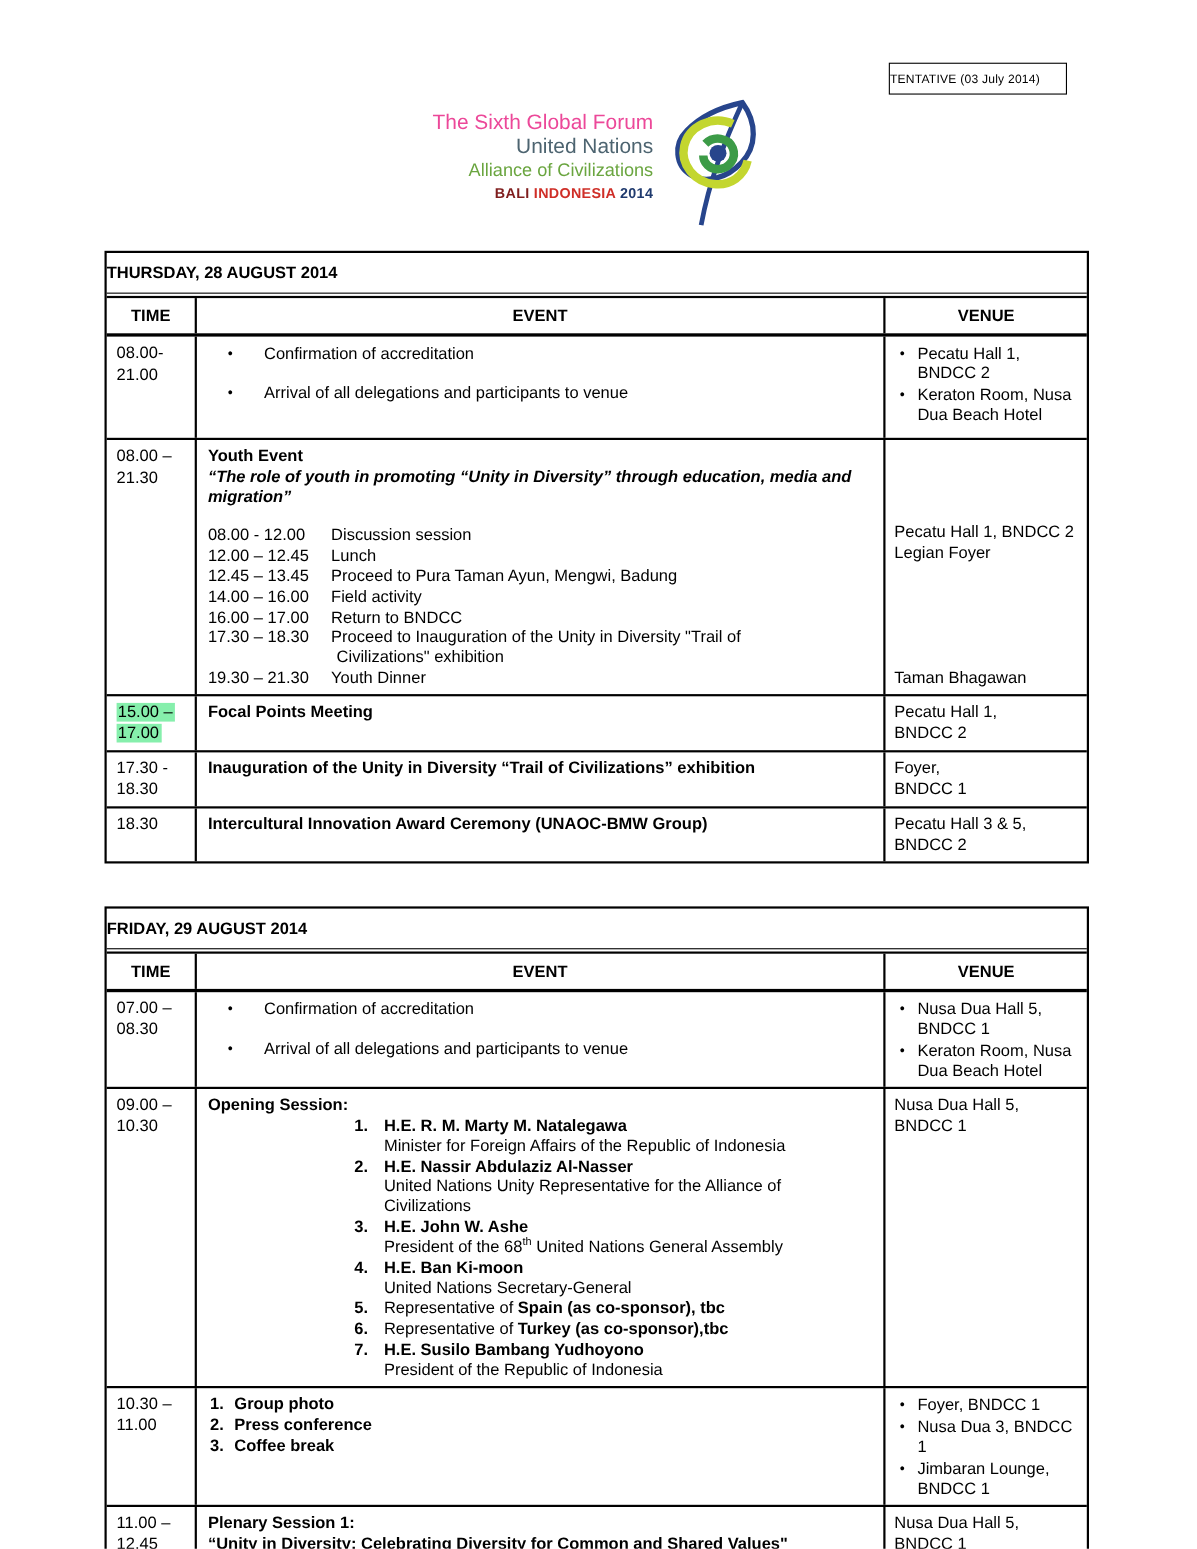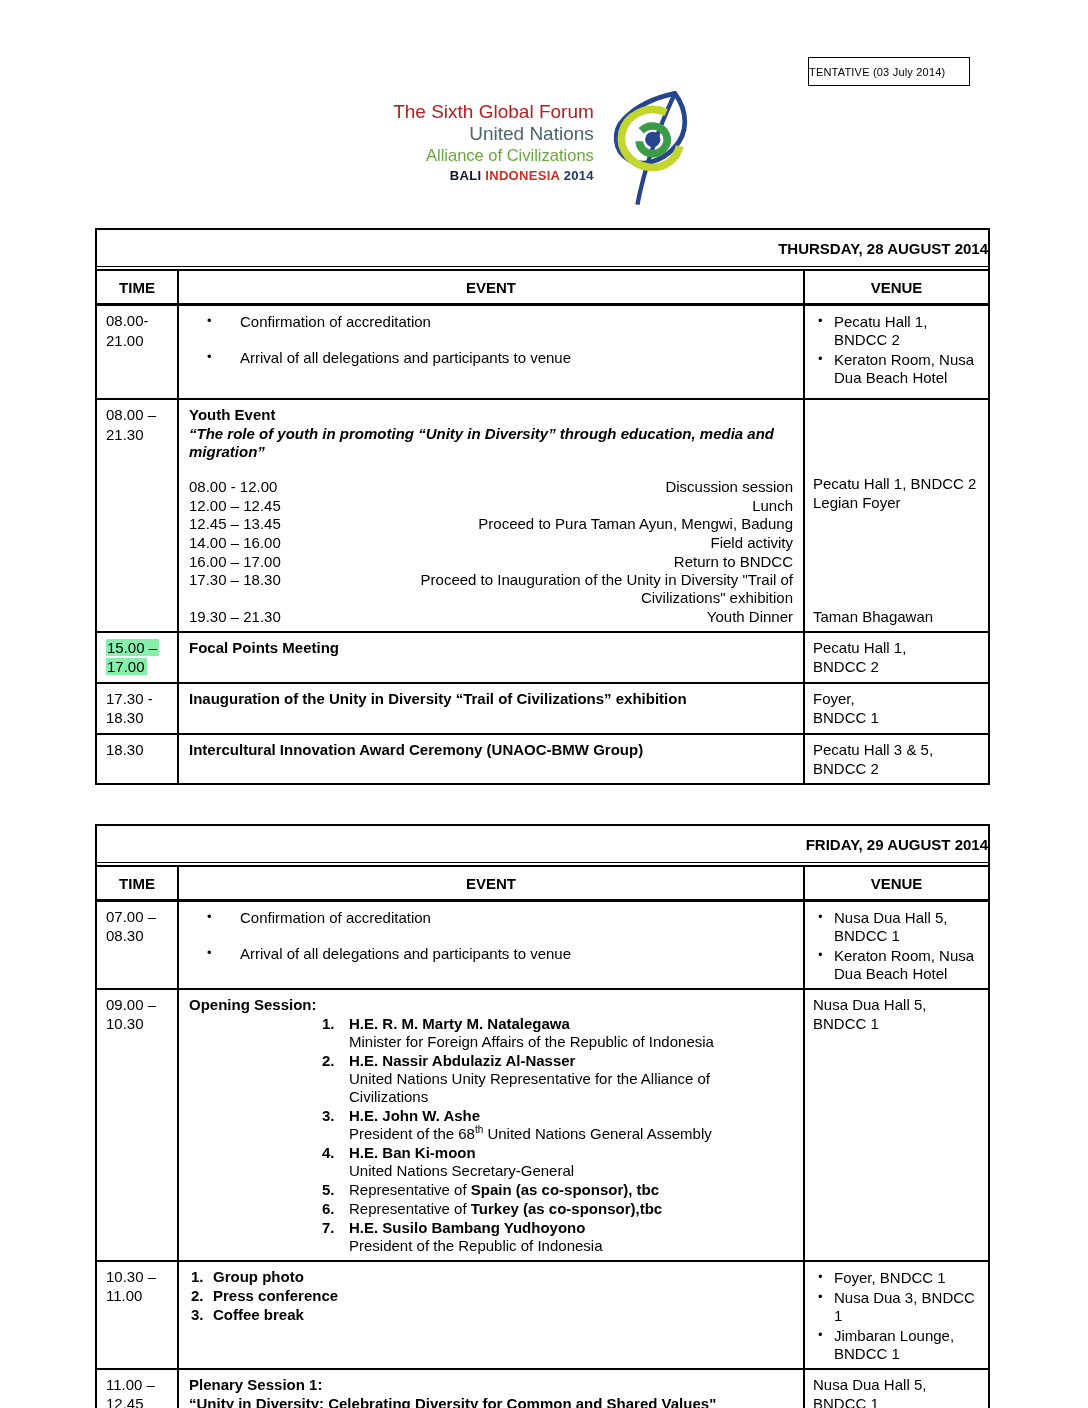--- a/index.html
+++ b/index.html
@@ -18,21 +18,21 @@
   .logo-block { position:absolute; top:90px; left:0; right:0; display:flex; justify-content:center; align-items:center; }
   .logo-text { text-align:right; margin-right:5px; padding-bottom:14px; }
   .lt-main { font-size:19px; line-height:1.15; }
   .lt-alliance { font-size:16.5px; line-height:1.25; }
   .lt-bali { font-size:13px; font-weight:bold; margin-top:3px; letter-spacing:.3px; }
   .logo-mark { width:96px; height:118px; }
   
   .tables-wrap { position:absolute; top:228px; left:95px; width:895px; }
   .sched-table { border:2px solid #000; width:100%; }
   .sched-table + .sched-table { margin-top:39px; }
-  .t-title { text-align:right; font-weight:bold; font-size:15px; padding:10px 0 9px; border-bottom:1px solid #000; }
+  .t-title { text-align:left; font-weight:bold; font-size:15px; padding:10px 0 9px; border-bottom:1px solid #000; }
   .t-header { display:flex; border-top:2px solid #000; border-bottom:3px solid #000; margin-top:2px; }
   .hcell { font-weight:bold; font-size:15px; text-align:center; padding:8px 0 7px; }
   .hc-time  { width:82px;  border-right:2px solid #000; }
   .hc-event { flex:1;      border-right:2px solid #000; }
   .hc-venue { width:183px; }
   .t-row { display:flex; }
   .t-row + .t-row { border-top:2px solid #000; }
   .cell-time  { width:82px; border-right:2px solid #000; padding:5px 3px 5px 9px; font-size:15px; line-height:1.3; }
   .cell-event { flex:1; border-right:2px solid #000; padding:5px 10px 5px 10px; font-size:15px; line-height:1.2; }
   .cell-venue { width:183px; padding:5px 5px 5px 8px; font-size:15px; line-height:1.2; display:flex; flex-direction:column; }
@@ -40,21 +40,21 @@
   
   .blank { height:16px; }
   .sb { font-weight:bold; }
   .si { font-style:italic; }
   .sup { font-size:10px; vertical-align:super; line-height:0; }
   .ev-line { margin-top:1px; }
   .ev-bullet { display:flex; margin:2px 0 0 18px; }
   .ev-bullet .dot { width:33px; flex:none; font-size:13px; }
   .ev-sched { display:flex; line-height:1.18; margin-top:1px; }
   .ev-sched .s-time { width:112px; flex:none; }
-  .ev-sched .s-desc { flex:1;text-align:right; }
+  .ev-sched .s-desc { flex:1; }
   .ev-sched .s-desc .cont { padding-left:5px; }
   .ev-num { display:flex; line-height:1.2; margin-top:1px; }
   .ev-num .n-num { width:27px; flex:none; font-weight:bold; }
   .ev-num.deep { padding-left:133px; }
   .ev-num.shallow { padding-left:2px; }
   .ev-num.shallow .n-num { width:22px; }
   .ev-sub { line-height:1.2; }
   .ev-sub.deep { padding-left:160px; }
   
   .v-line { margin-top:1px; }
@@ -74,25 +74,25 @@
 </style>
 </head>
 <body>
 
 <div class="tentative-box">
   <span>TENTATIVE (03 July 2014)</span>
 </div>
 
 <div class="logo-block">
   <div class="logo-text">
-    <div class="lt-main" id="lt1" style="color: #b91c1c;">The Sixth Global Forum</div>
+    <div class="lt-main" id="lt1" style="color: #ec4899;">The Sixth Global Forum</div>
     <div class="lt-main" id="lt2" style="color: rgb(77, 100, 112);">United Nations</div>
     <div class="lt-alliance" id="lt3" style="color: rgb(106, 165, 63);">Alliance of Civilizations</div>
     <div class="lt-bali">
-      <span id="ltb" style="color: #0f172a;">BALI</span>
+      <span id="ltb" style="color: #7f1d1d;">BALI</span>
       <span id="lti" style="color: rgb(207, 46, 39);">INDONESIA</span>
       <span id="lty" style="color: rgb(31, 58, 110);">2014</span>
     </div>
   </div>
   <svg class="logo-mark" id="logoMark" viewBox="0 0 100 122" aria-hidden="true">
     <path id="lm-leaf" d="M79 3 C 93 22 93 45 78 60 C 65 74 45 80 31 72 C 15 63 14 42 26 30 C 40 15 60 7 79 3 Z" fill="none" stroke-width="5" stroke="#27458c"></path>
     <path id="lm-stem" d="M79 3 C 62 40 48 76 40 119" fill="none" stroke-width="4.5" stroke="#27458c"></path>
     <path id="lm-swirl" d="M70 23 C 50 14 28 26 24 44 C 20 62 34 78 52 80 C 68 82 81 72 84 58" fill="none" stroke-width="8" stroke="#c3d62f"></path>
     <path id="lm-eye" d="M44 42 C 52 34 66 36 70 46 C 74 56 66 66 56 66 C 48 66 42 60 42 53" fill="none" stroke-width="8" stroke="#3c9b47"></path>
     <circle id="lm-dot" cx="56" cy="51" r="8" fill="#27458c"></circle>

